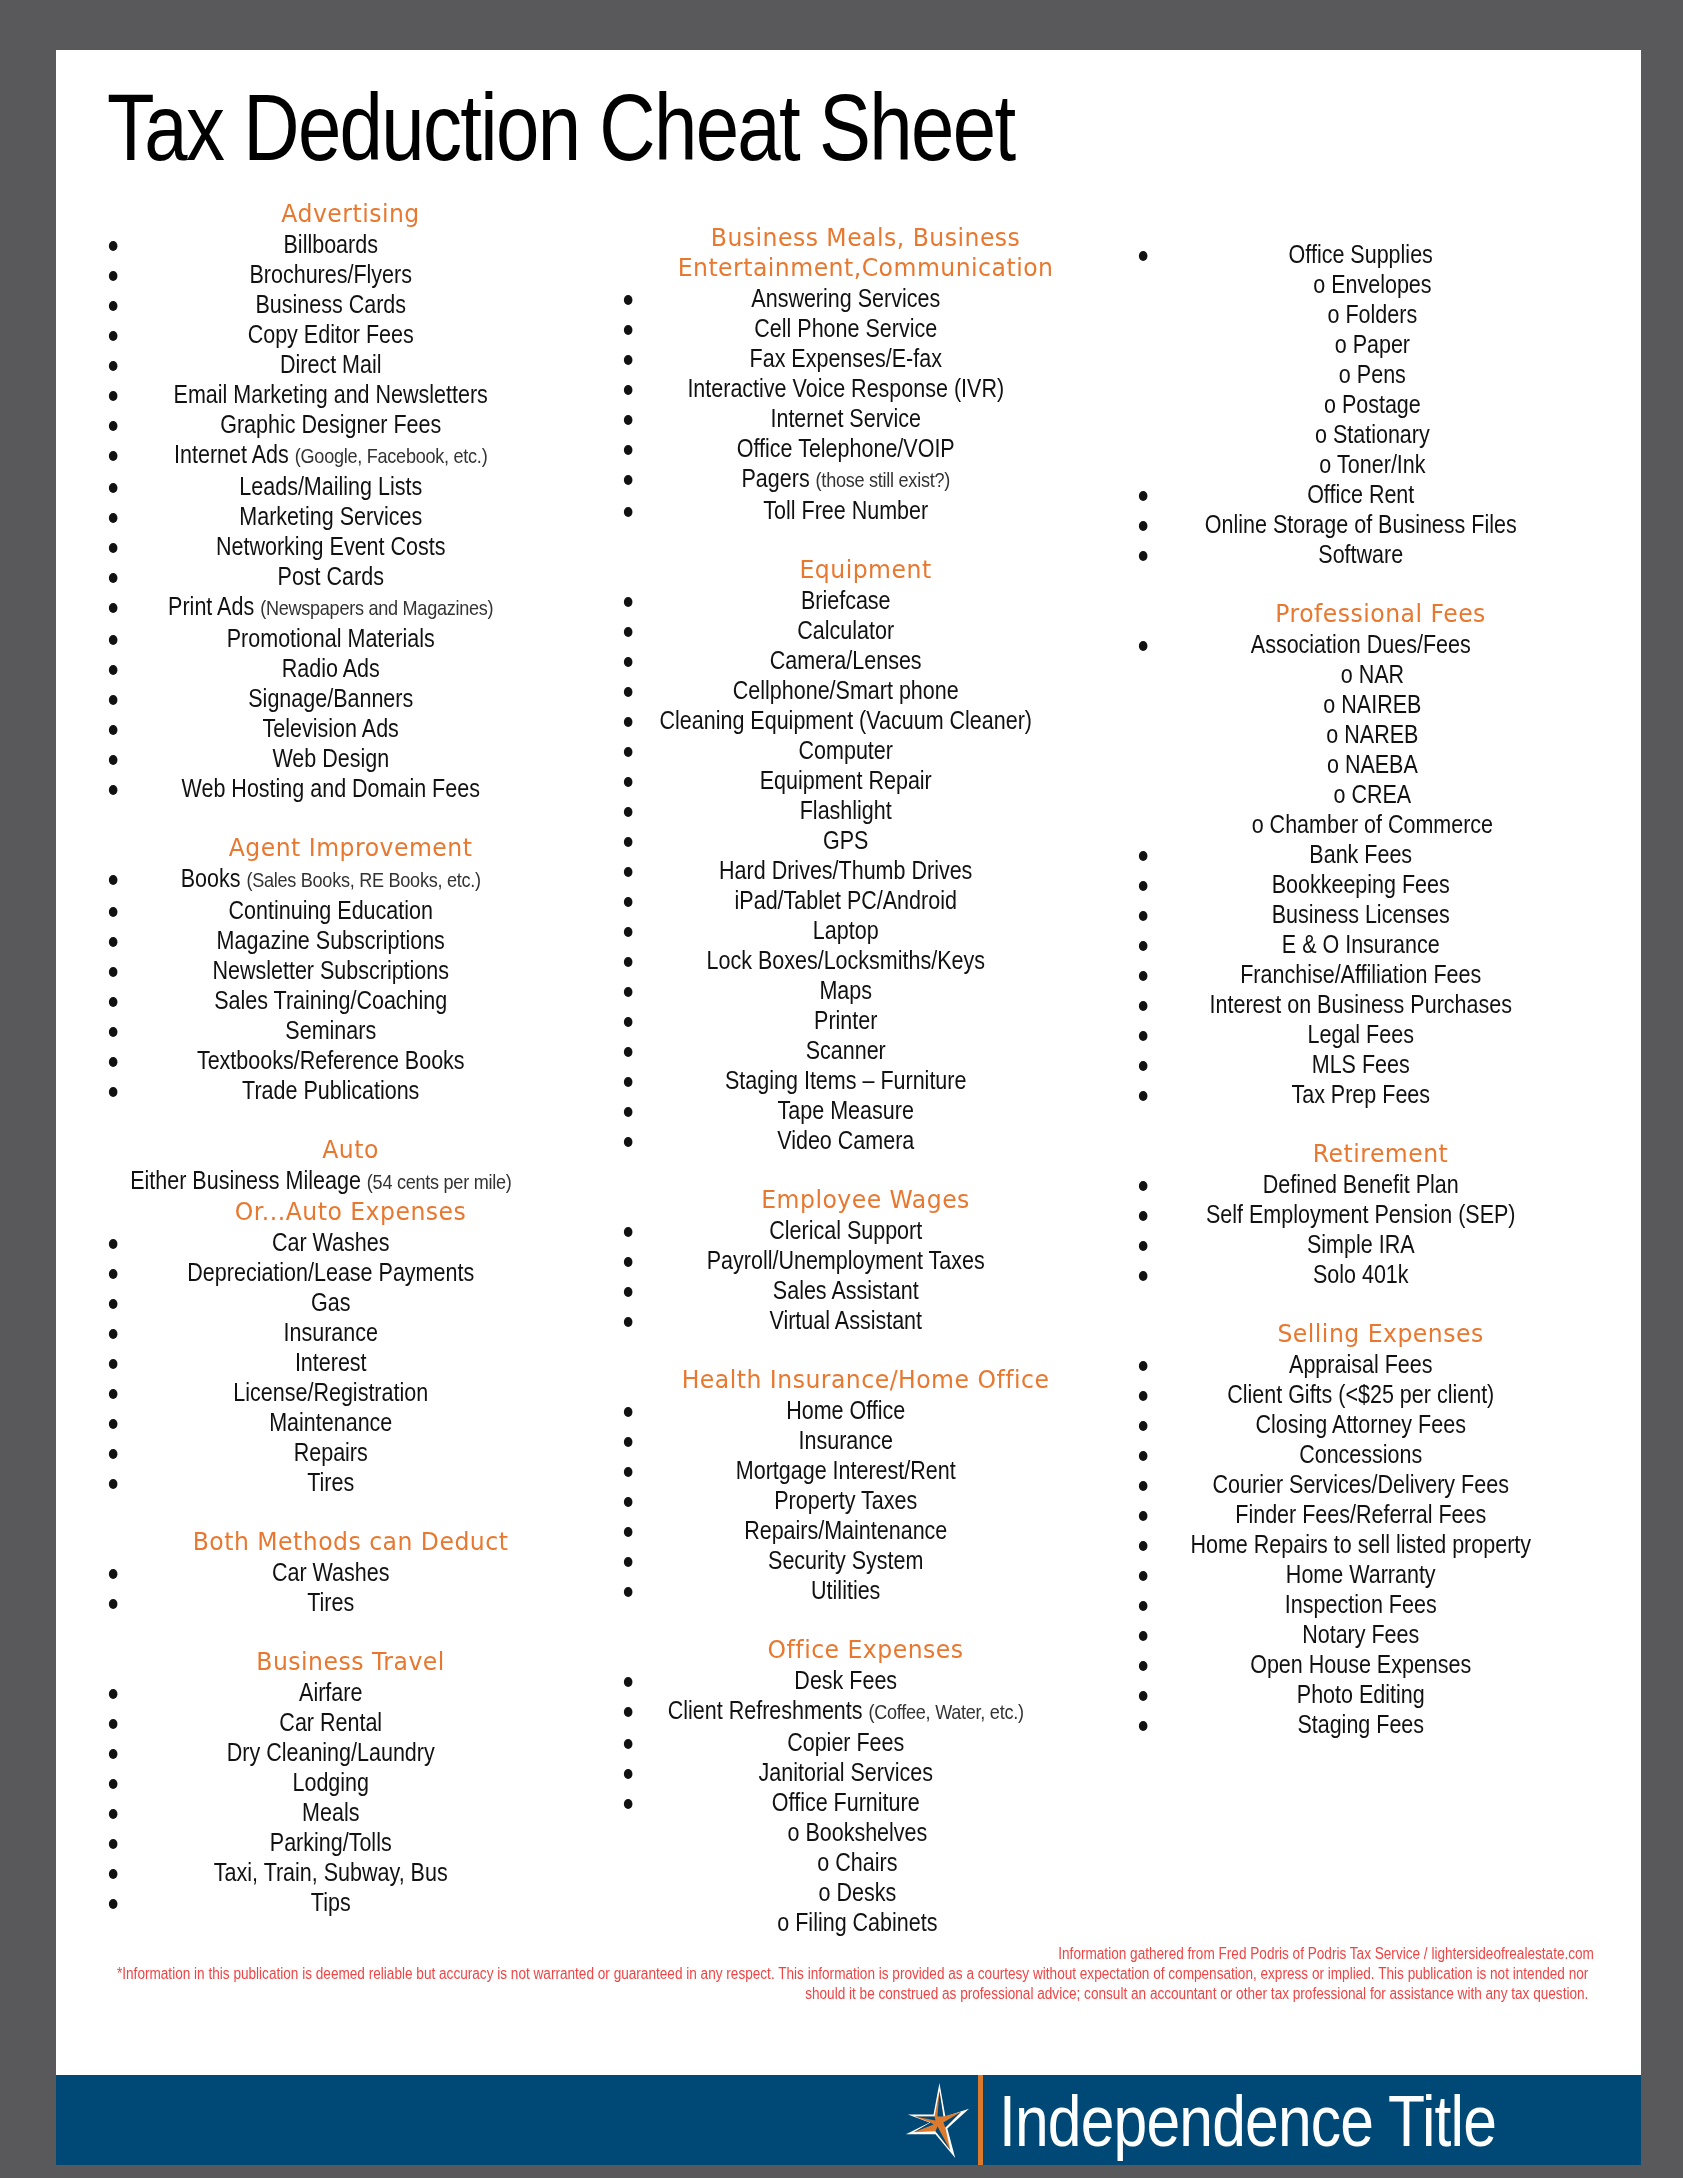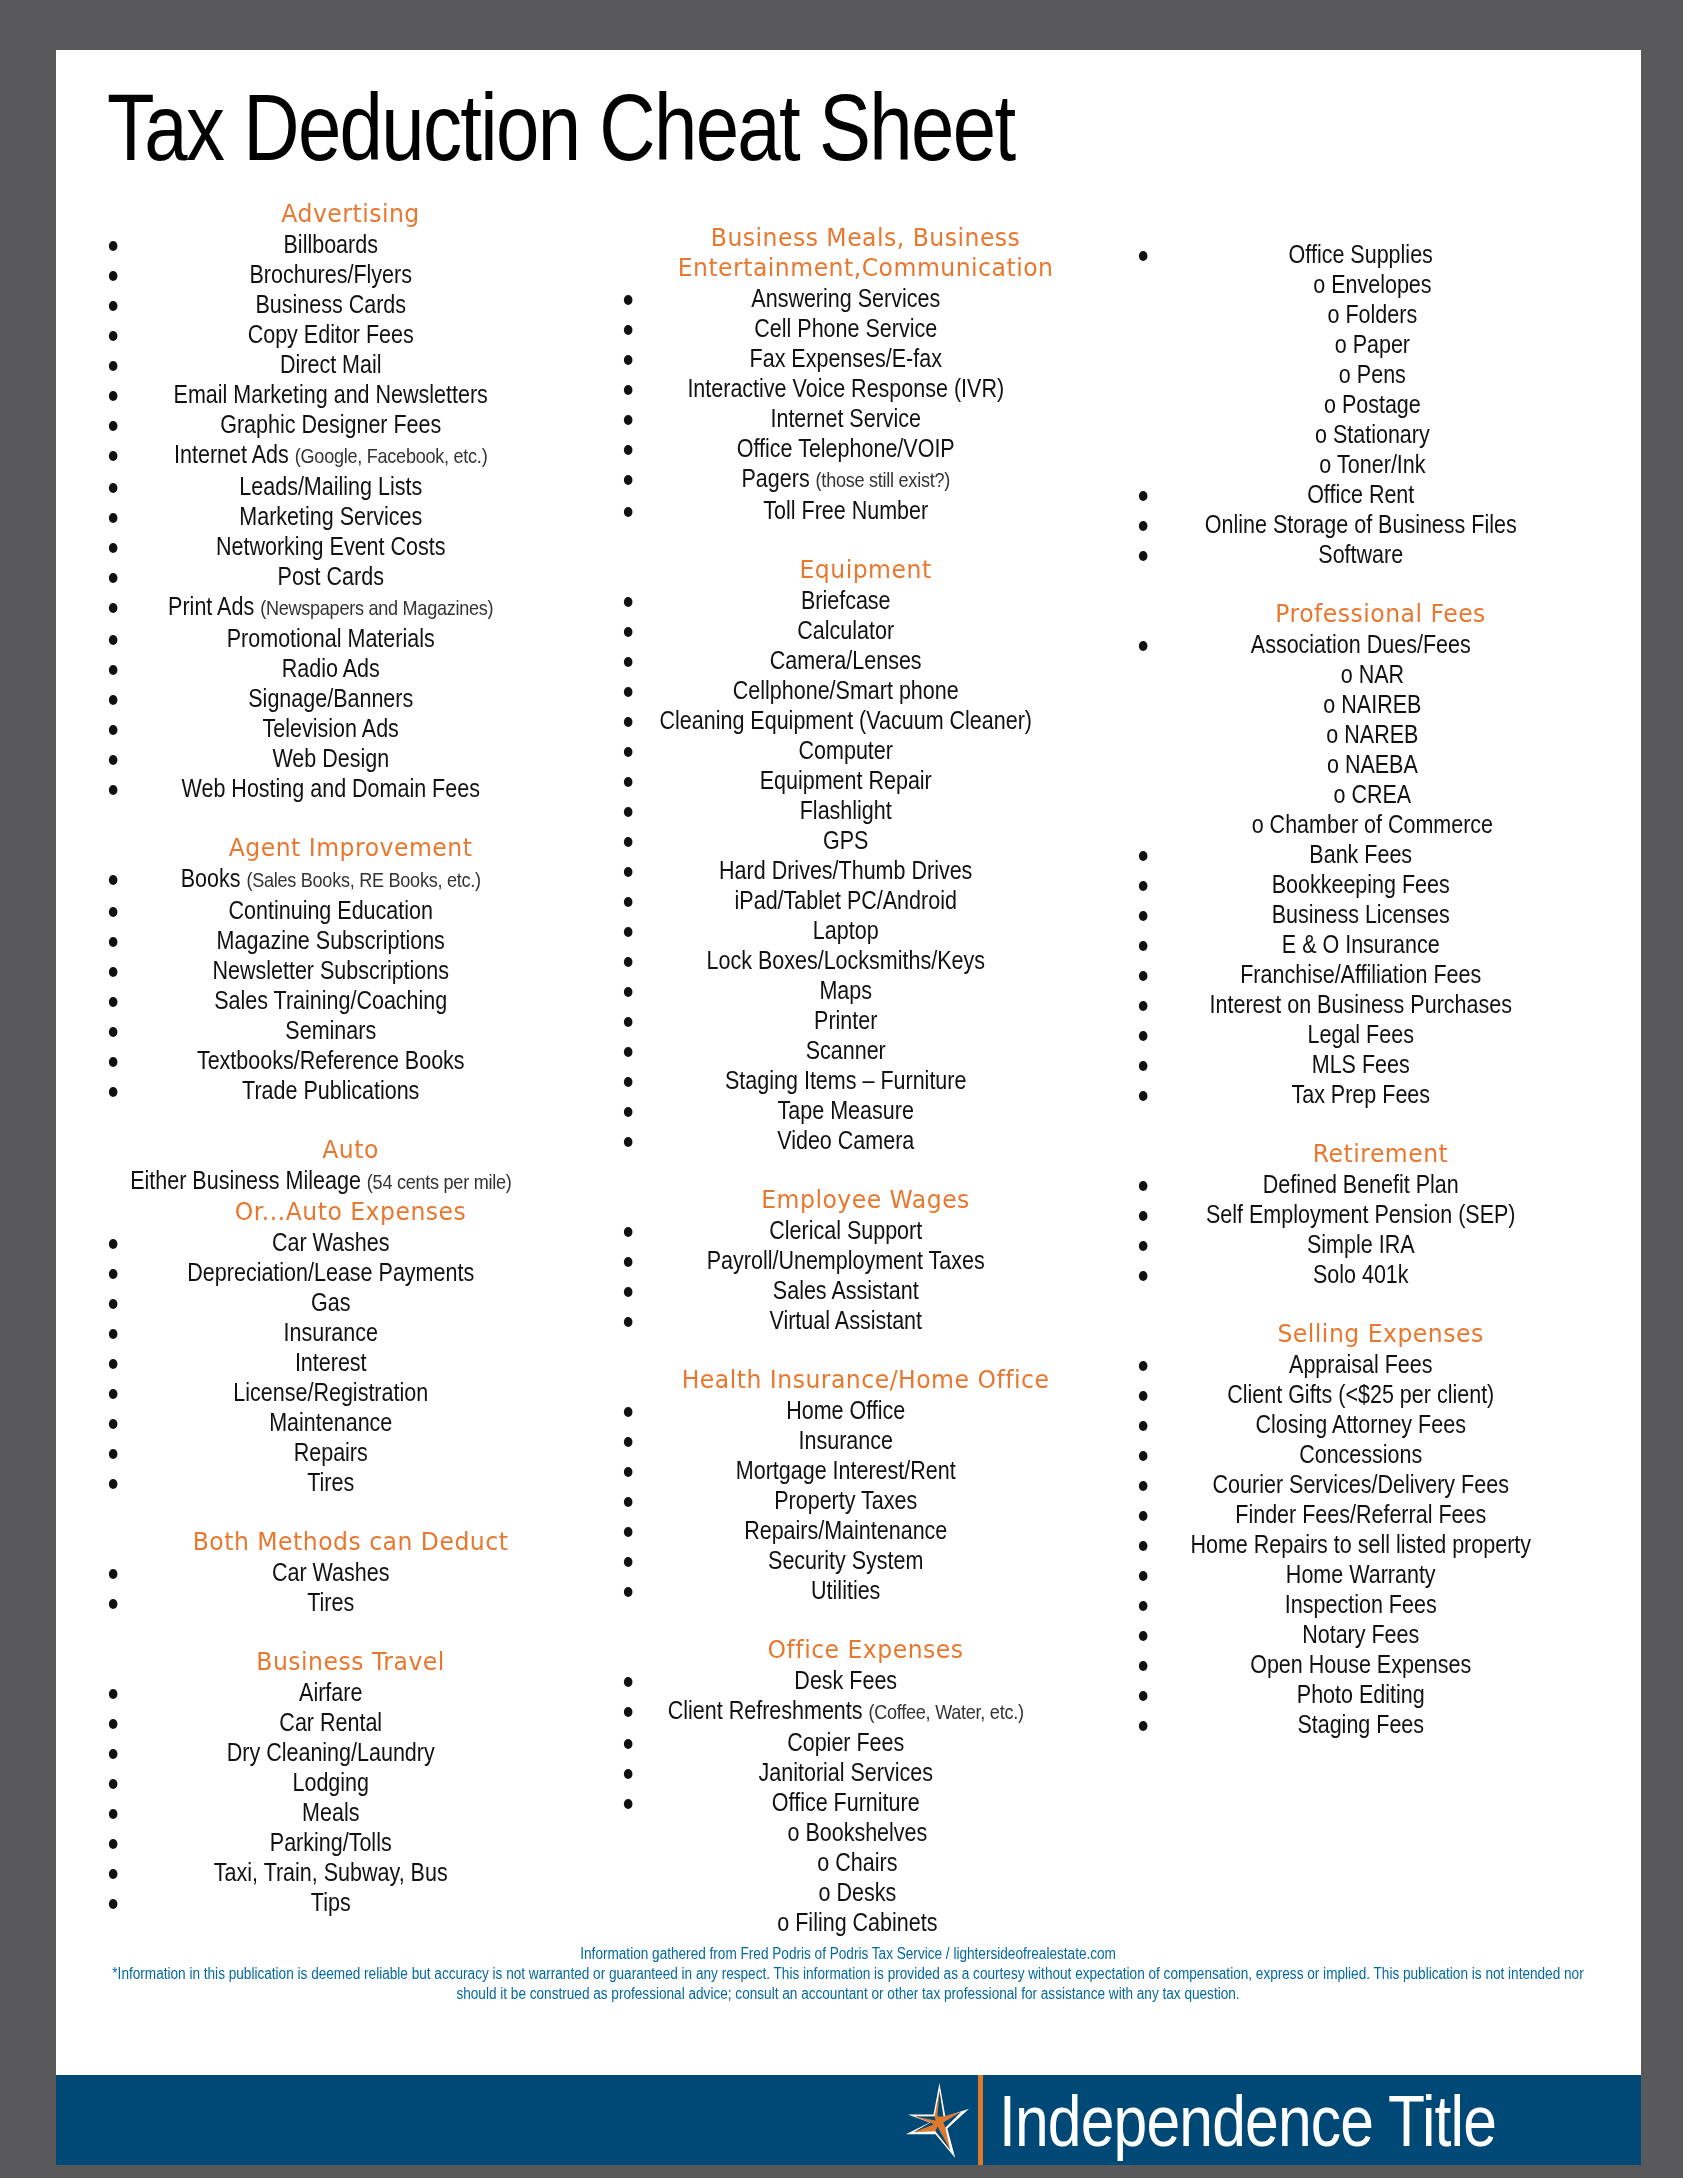--- a/index.html
+++ b/index.html
@@ -60,24 +60,24 @@
     width: 10px; height: 10px; border-radius: 50%;
     background: #111;
   }
   .subitem { padding-left: 50px; }
   .subitem .circ { margin-right: 7px; }
   .note { font-size: 21px; color: #333; letter-spacing: -0.3px; }
   .footer-info {
     position: absolute;
     left: 0; width: 1585px;
     top: 1894px;
-    text-align: center;
+    text-align: right;
     font-size: 16px;
     line-height: 20px;
-    color: #0369a1;
+    color: #ef4444;
   }
   .footer-info .src { display: inline-block; transform: scaleX(0.85); }
   .footer-info .disc {
     display: block;
     width: 1742px;
     margin-left: -79px;
     transform: scaleX(0.85);
   }
   .banner {
     position: absolute;

